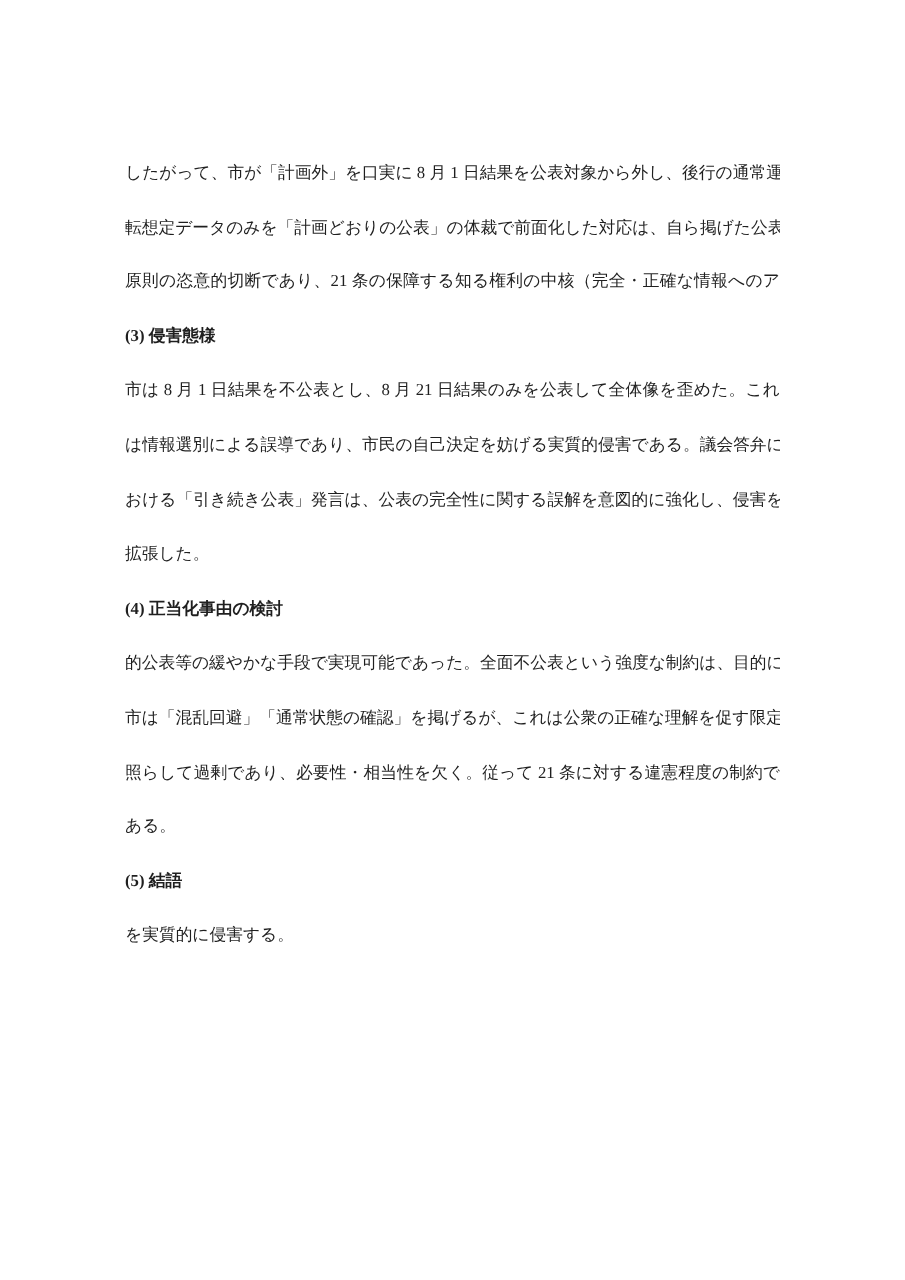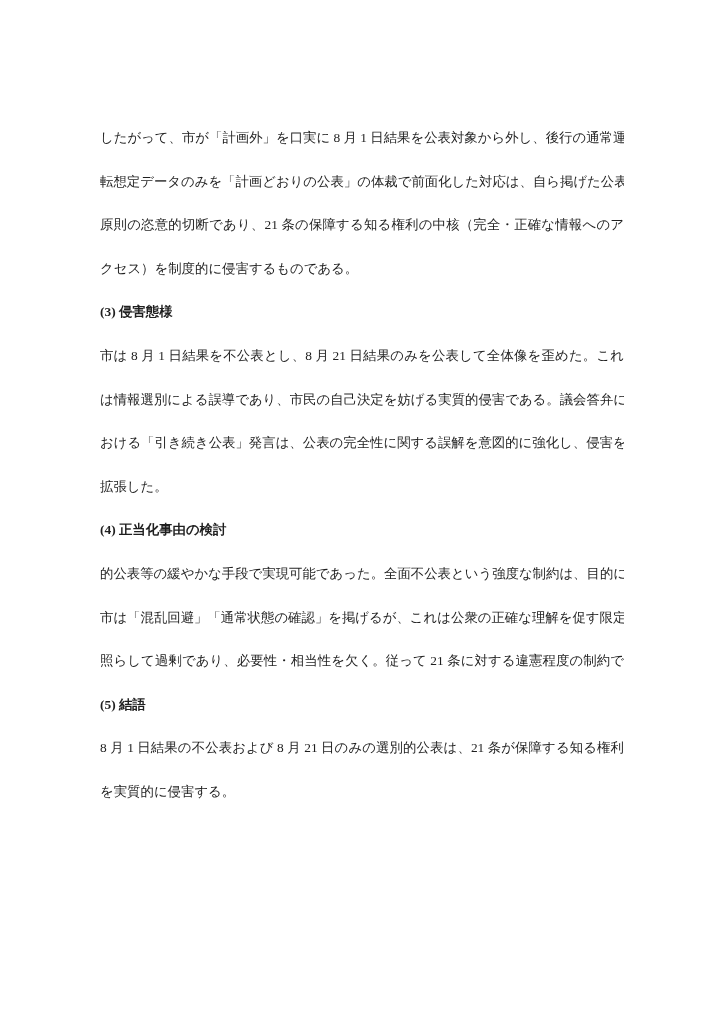--- a/index.html
+++ b/index.html
@@ -55,30 +55,29 @@
   }
 </style>
 </head>
 <body>
 
 <div class="page">
   <div class="doc-body" id="doc-body">
       <div class="line just"><span>したがって、市が「計画外」を口実に 8 月 1 日結果を公表対象から外し、後行の通常運</span></div>
       <div class="line just"><span>転想定データのみを「計画どおりの公表」の体裁で前面化した対応は、</span><b>自ら掲げた公表</b></div>
       <div class="line just"><b>原則の恣意的切断</b><span>であり、21 条の保障する</span><b>知る権利の中核</b><span>（完全・正確な情報へのア</span></div>
-      <div class="line"><span>クセス）を</span><b>制度的に侵害</b><span>するものである。</span></div>
       <div class="line heading"><b>(3) 侵害態様</b></div>
       <div class="line just"><span>市は </span><b>8 月 1 日結果を不公表</b><span>とし、</span><b>8 月 21 日結果のみを公表</b><span>して</span><b>全体像を歪めた</b><span>。これ</span></div>
       <div class="line just"><span>は</span><b>情報選別による誤導</b><span>であり、市民の</span><b>自己決定</b><span>を妨げる実質的侵害である。</span><b>議会答弁</b><span>に</span></div>
       <div class="line just"><span>おける「引き続き公表」発言は、</span><b>公表の完全性</b><span>に関する誤解を意図的に強化し、侵害を</span></div>
       <div class="line"><span>拡張した。</span></div>
       <div class="line heading"><b>(4) 正当化事由の検討</b></div>
       <div class="line just"><b>的公表</b><span>等の</span><b>緩やかな手段</b><span>で実現可能であった。全面不公表という</span><b>強度な制約</b><span>は、目的に</span></div>
       <div class="line just"><span>市は「混乱回避」「通常状態の確認」を掲げるが、これは</span><b>公衆の正確な理解</b><span>を促す</span><b>限定</b></div>
       <div class="line just"><span>照らして</span><b>過剰</b><span>であり、</span><b>必要性・相当性</b><span>を欠く。従って 21 条に対する</span><b>違憲程度の制約</b><span>で</span></div>
+      <div class="line"><span>ある。</span></div>
       <div class="line heading"><b>(5) 結語</b></div>
-      <div class="line just"><b>8 月 1 日結果の不公表</b><span>および </span><b>8 月 21 日のみの選別的公表</b><span>は、21 条が保障する</span><b>知る権利</b></div>
       <div class="line"><span>を</span><b>実質的に侵害</b><span>する。</span></div>
     </div>
   <div class="footer">
     <span>10</span>
   </div>
 </div>
 
 </body></html>

